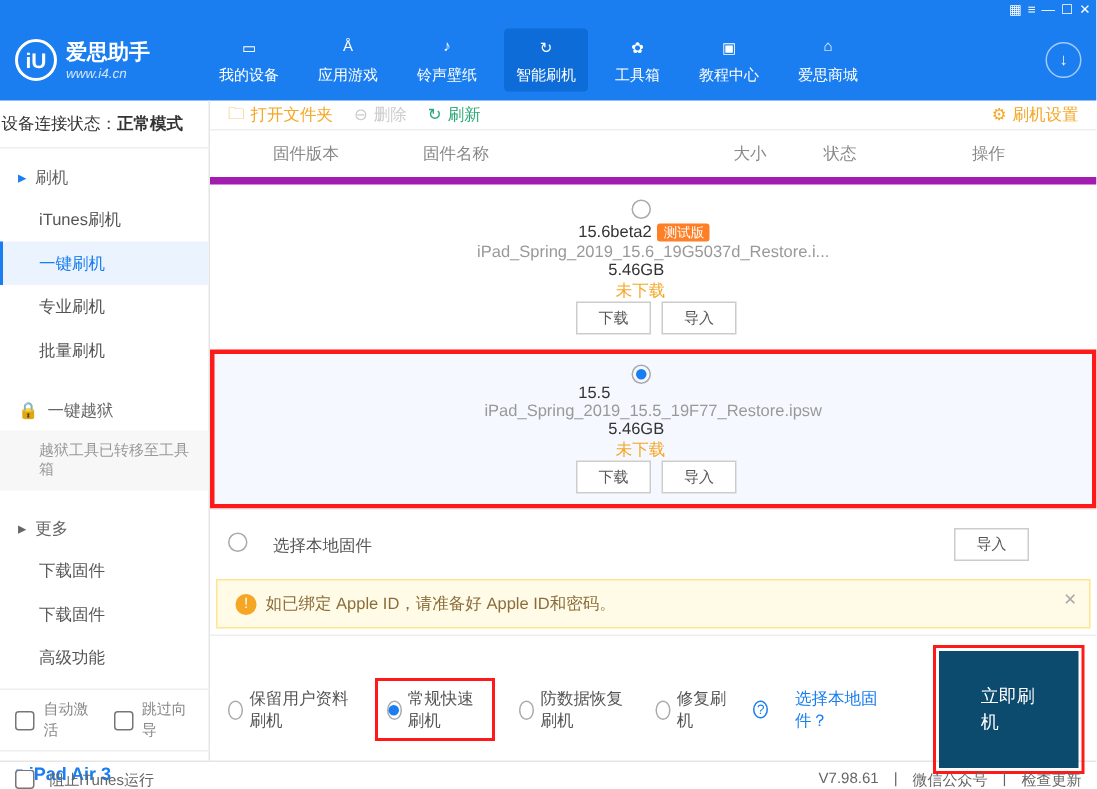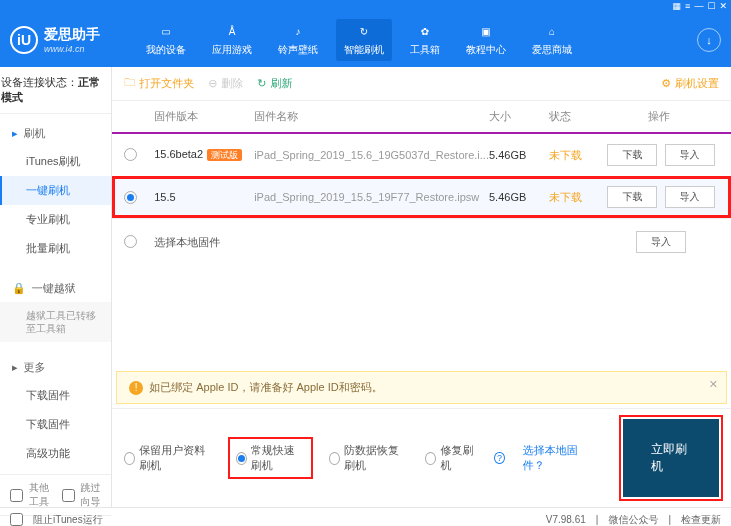--- a/index.html
+++ b/index.html
@@ -27,28 +27,28 @@
 .side-item.active { background: #eaf3fe; color: #1a7df0; border-left: 2px solid #1a7df0; padding-left: 24px; }
 .spacer { flex: 1; }
 .device-block { border-top: 1px solid #eee; padding: 8px 10px; }
 .chk-row { display: flex; align-items: center; gap: 6px; padding: 6px 10px; border-top: 1px solid #eee; color: #888; font-size: 10px; }
 .dev-name { color: #1a7df0; font-weight: bold; font-size: 12px; }
 .main { flex: 1; display: flex; flex-direction: column; }
 .toolbar { height: 34px; display: flex; align-items: center; padding: 0 12px; gap: 14px; border-bottom: 1px solid #eee; font-size: 11px; }
 .tb-item { display: flex; align-items: center; gap: 4px; color: #666; cursor: pointer; }
 .tb-item.orange { color: #f5a623; }
 .tb-spacer { flex: 1; }
-.table-head { display: flex; padding: 8px 12px; border-bottom: 2px solid #a21caf; color: #888; font-size: 11px; }
+.table-head { display: flex; padding: 8px 12px; border-bottom: 5px solid #a21caf; color: #888; font-size: 11px; }
 .col-radio { width: 30px; }
 .col-ver { width: 100px; }
 .col-name { flex: 1; }
 .col-size { width: 60px; }
 .col-status { width: 50px; }
 .col-ops { width: 120px; text-align: center; }
-.row { display: flex; align-items: center; padding: 10px 12px; font-size: 11px; }
+.row { display: flex; align-items: center; padding: 10px 12px; font-size: 11px; flex-direction: column; }
 .row.highlight { outline: 3px solid #ff1a1a; outline-offset: -3px; background: #f5f9ff; }
 .radio { width: 13px; height: 13px; border: 1px solid #aaa; border-radius: 50%; display: inline-flex; align-items: center; justify-content: center; }
 .radio.sel::after { content: ''; width: 7px; height: 7px; background: #1a7df0; border-radius: 50%; }
 .tag-beta { background: #ff7f27; color: #fff; font-size: 9px; padding: 1px 4px; border-radius: 2px; margin-left: 4px; }
 .col-name.gray { color: #999; }
 .status-undl { color: #f5a623; }
 .btn-sm { border: 1px solid #ccc; background: #fff; padding: 3px 14px; font-size: 10px; cursor: pointer; margin-left: 4px; color: #555; text-align: center; }
 .local-row { display: flex; align-items: center; padding: 12px; border-top: 1px solid #f0f0f0; }
 .footer-warn { background: #fffbe6; border: 1px solid #ffe58f; padding: 8px 12px; margin: 0 4px; display: flex; align-items: center; gap: 6px; font-size: 11px; color: #8a6d3b; position: relative; }
 .footer-warn .close-x { position: absolute; right: 8px; top: 6px; cursor: pointer; color: #aaa; }
@@ -140,21 +140,21 @@
           <span>▸</span>
           <span>更多</span>
         </div>
       <div class="side-item">下载固件</div>
       <div class="side-item">下载固件</div>
       <div class="side-item">高级功能</div>
     </div>
     <div class="spacer"></div>
     <div class="chk-row">
       <input type="checkbox" style="">
-        <span>其他工具</span>
+        <span>自动激活</span>
       <input type="checkbox" style="margin-left: 6px;">
         <span>跳过向导</span>
     </div>
     <div class="device-block">
       <span style="color:#1a7df0">▯</span>
       <span class="dev-name">iPad Air 3</span>
       
       
     </div>
   </div>

